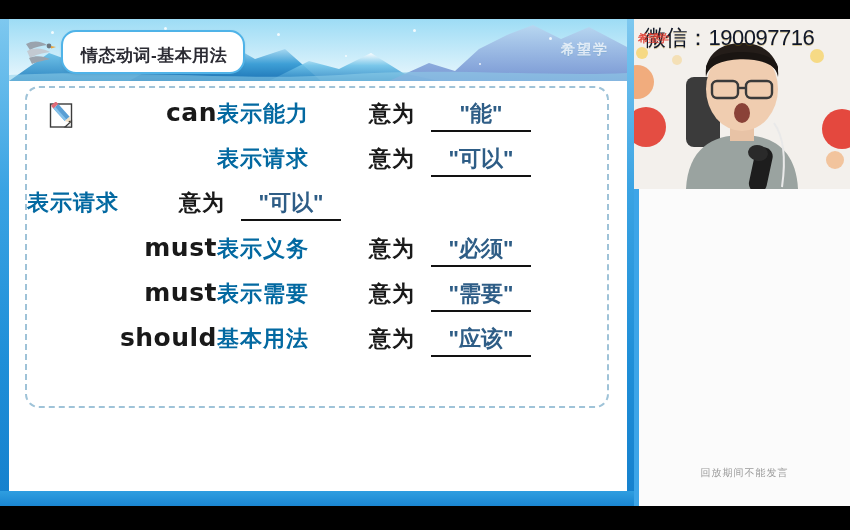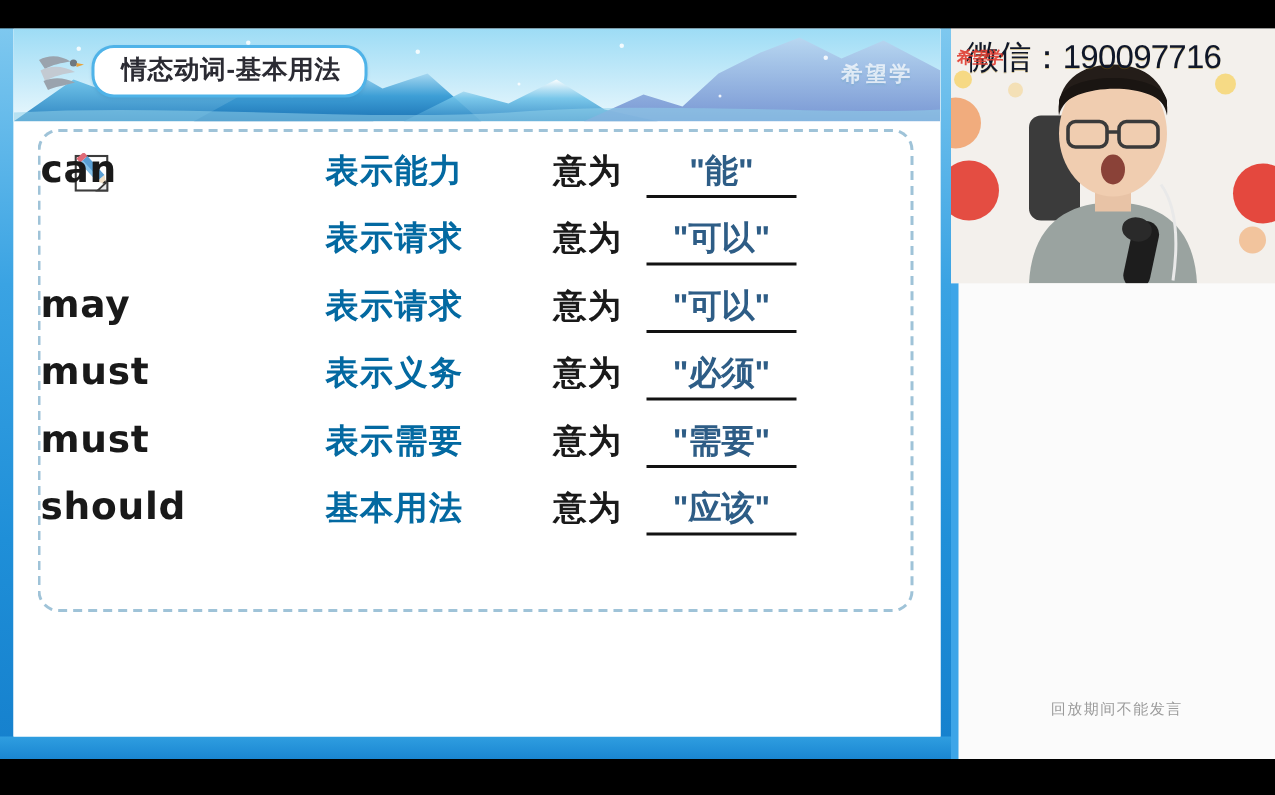--- a/index.html
+++ b/index.html
@@ -74,21 +74,21 @@
   
   .title-row {
     position: absolute; left: 14px; top: 11px;
     display: flex; align-items: center;
   }
   .bird-icon { width: 46px; height: 34px; margin-right: -8px; position: relative; z-index: 1; }
   .title-pill {
     background: #ffffff;
     border: 2px solid #4fb3e8;
     border-radius: 15px;
-    padding: 3px 16px 5px 18px;
+    padding: 12px 16px 5px 18px;
     font-size: 17px;
     font-weight: 700;
     color: #2b2b33;
     letter-spacing: .5px;
     box-shadow: 0 1px 2px rgba(60,130,180,.25);
     position: relative; z-index: 2;
     white-space: nowrap;
   }
 
   
@@ -107,21 +107,21 @@
 
   
   .rows {
     position: absolute; left: 0; top: 10px; width: 100%;
   }
   .row {
     display: flex; align-items: baseline;
     height: 45px;
   }
   .col-verb {
-    width: 190px; text-align: left;
+    width: 190px; text-align: right;
     font-family: "DejaVu Sans", sans-serif;
     font-size: 25px; font-weight: 700; color: #191919;
     letter-spacing: .5px;
   }
   .col-use {
     width: 152px; text-align: left;
     font-size: 22px; font-weight: 700; color: #0369a1;
     letter-spacing: 1px;
   }
   .col-meaning-label {
@@ -279,21 +279,20 @@
           </div>
 
           <div class="row">
             <div class="col-verb">&nbsp;</div>
             <div class="col-use">表示请求</div>
             <div class="col-meaning-label">意为</div>
             <div class="col-answer">"可以"</div>
           </div>
 
           <div class="row">
-            <div class="col-verb">may</div>
             <div class="col-use">表示请求</div>
             <div class="col-meaning-label">意为</div>
             <div class="col-answer">"可以"</div>
           </div>
 
           <div class="row">
             <div class="col-verb">must</div>
             <div class="col-use">表示义务</div>
             <div class="col-meaning-label">意为</div>
             <div class="col-answer">"必须"</div>

